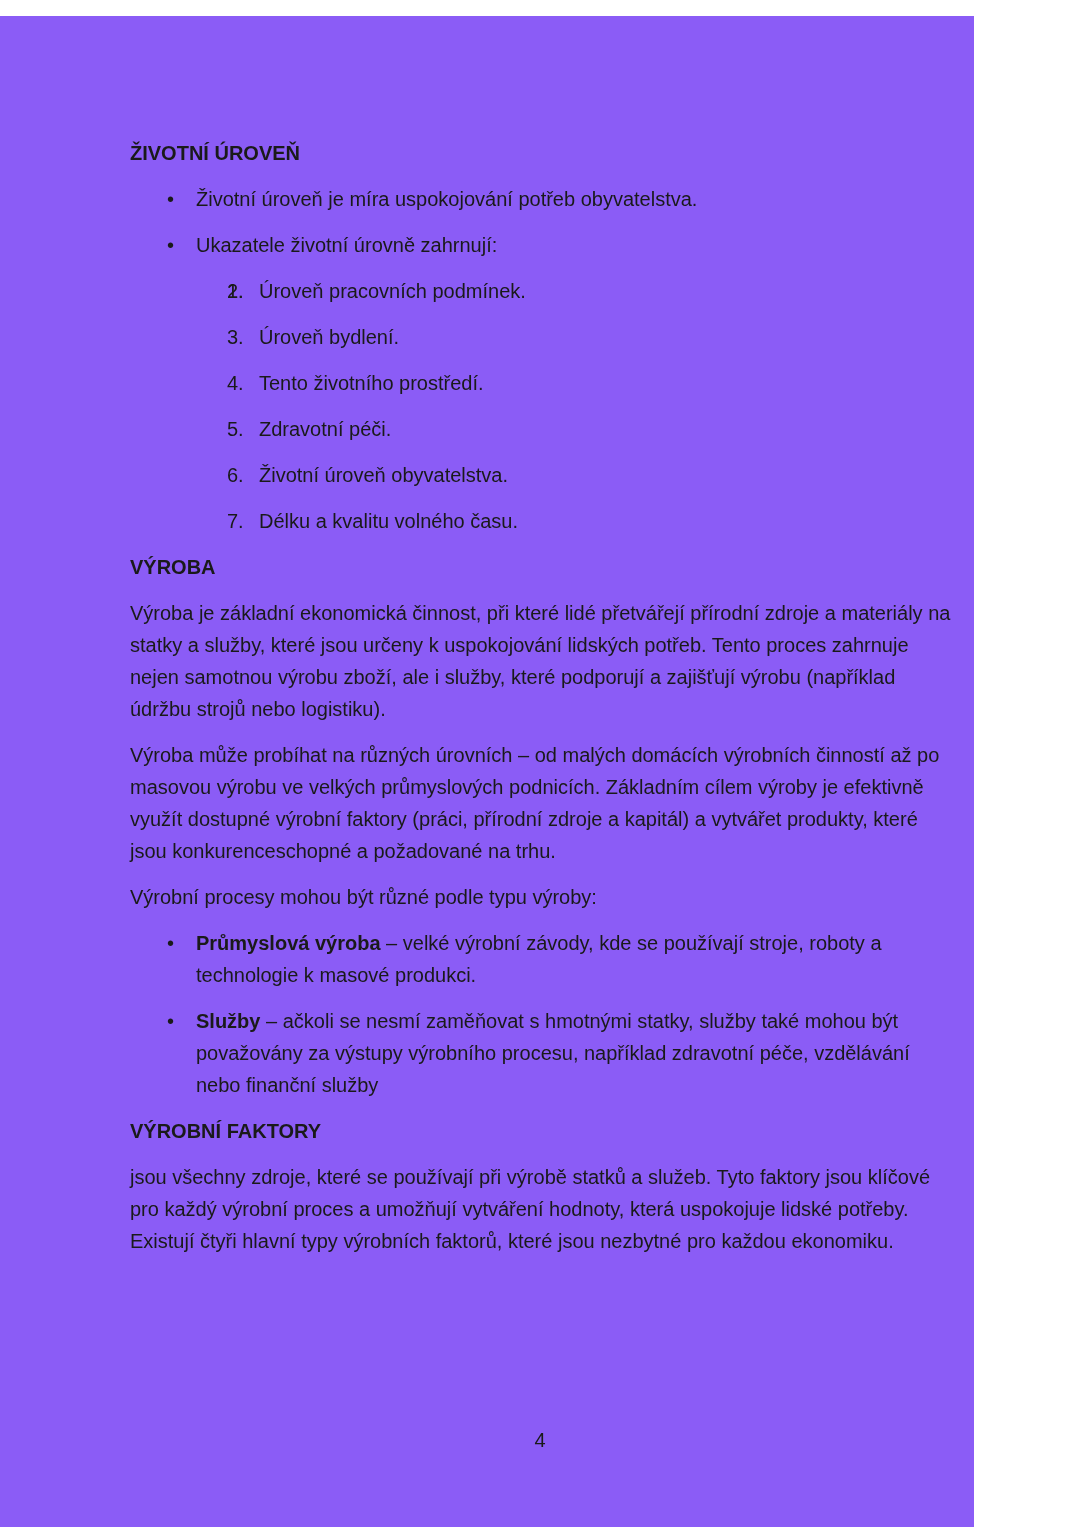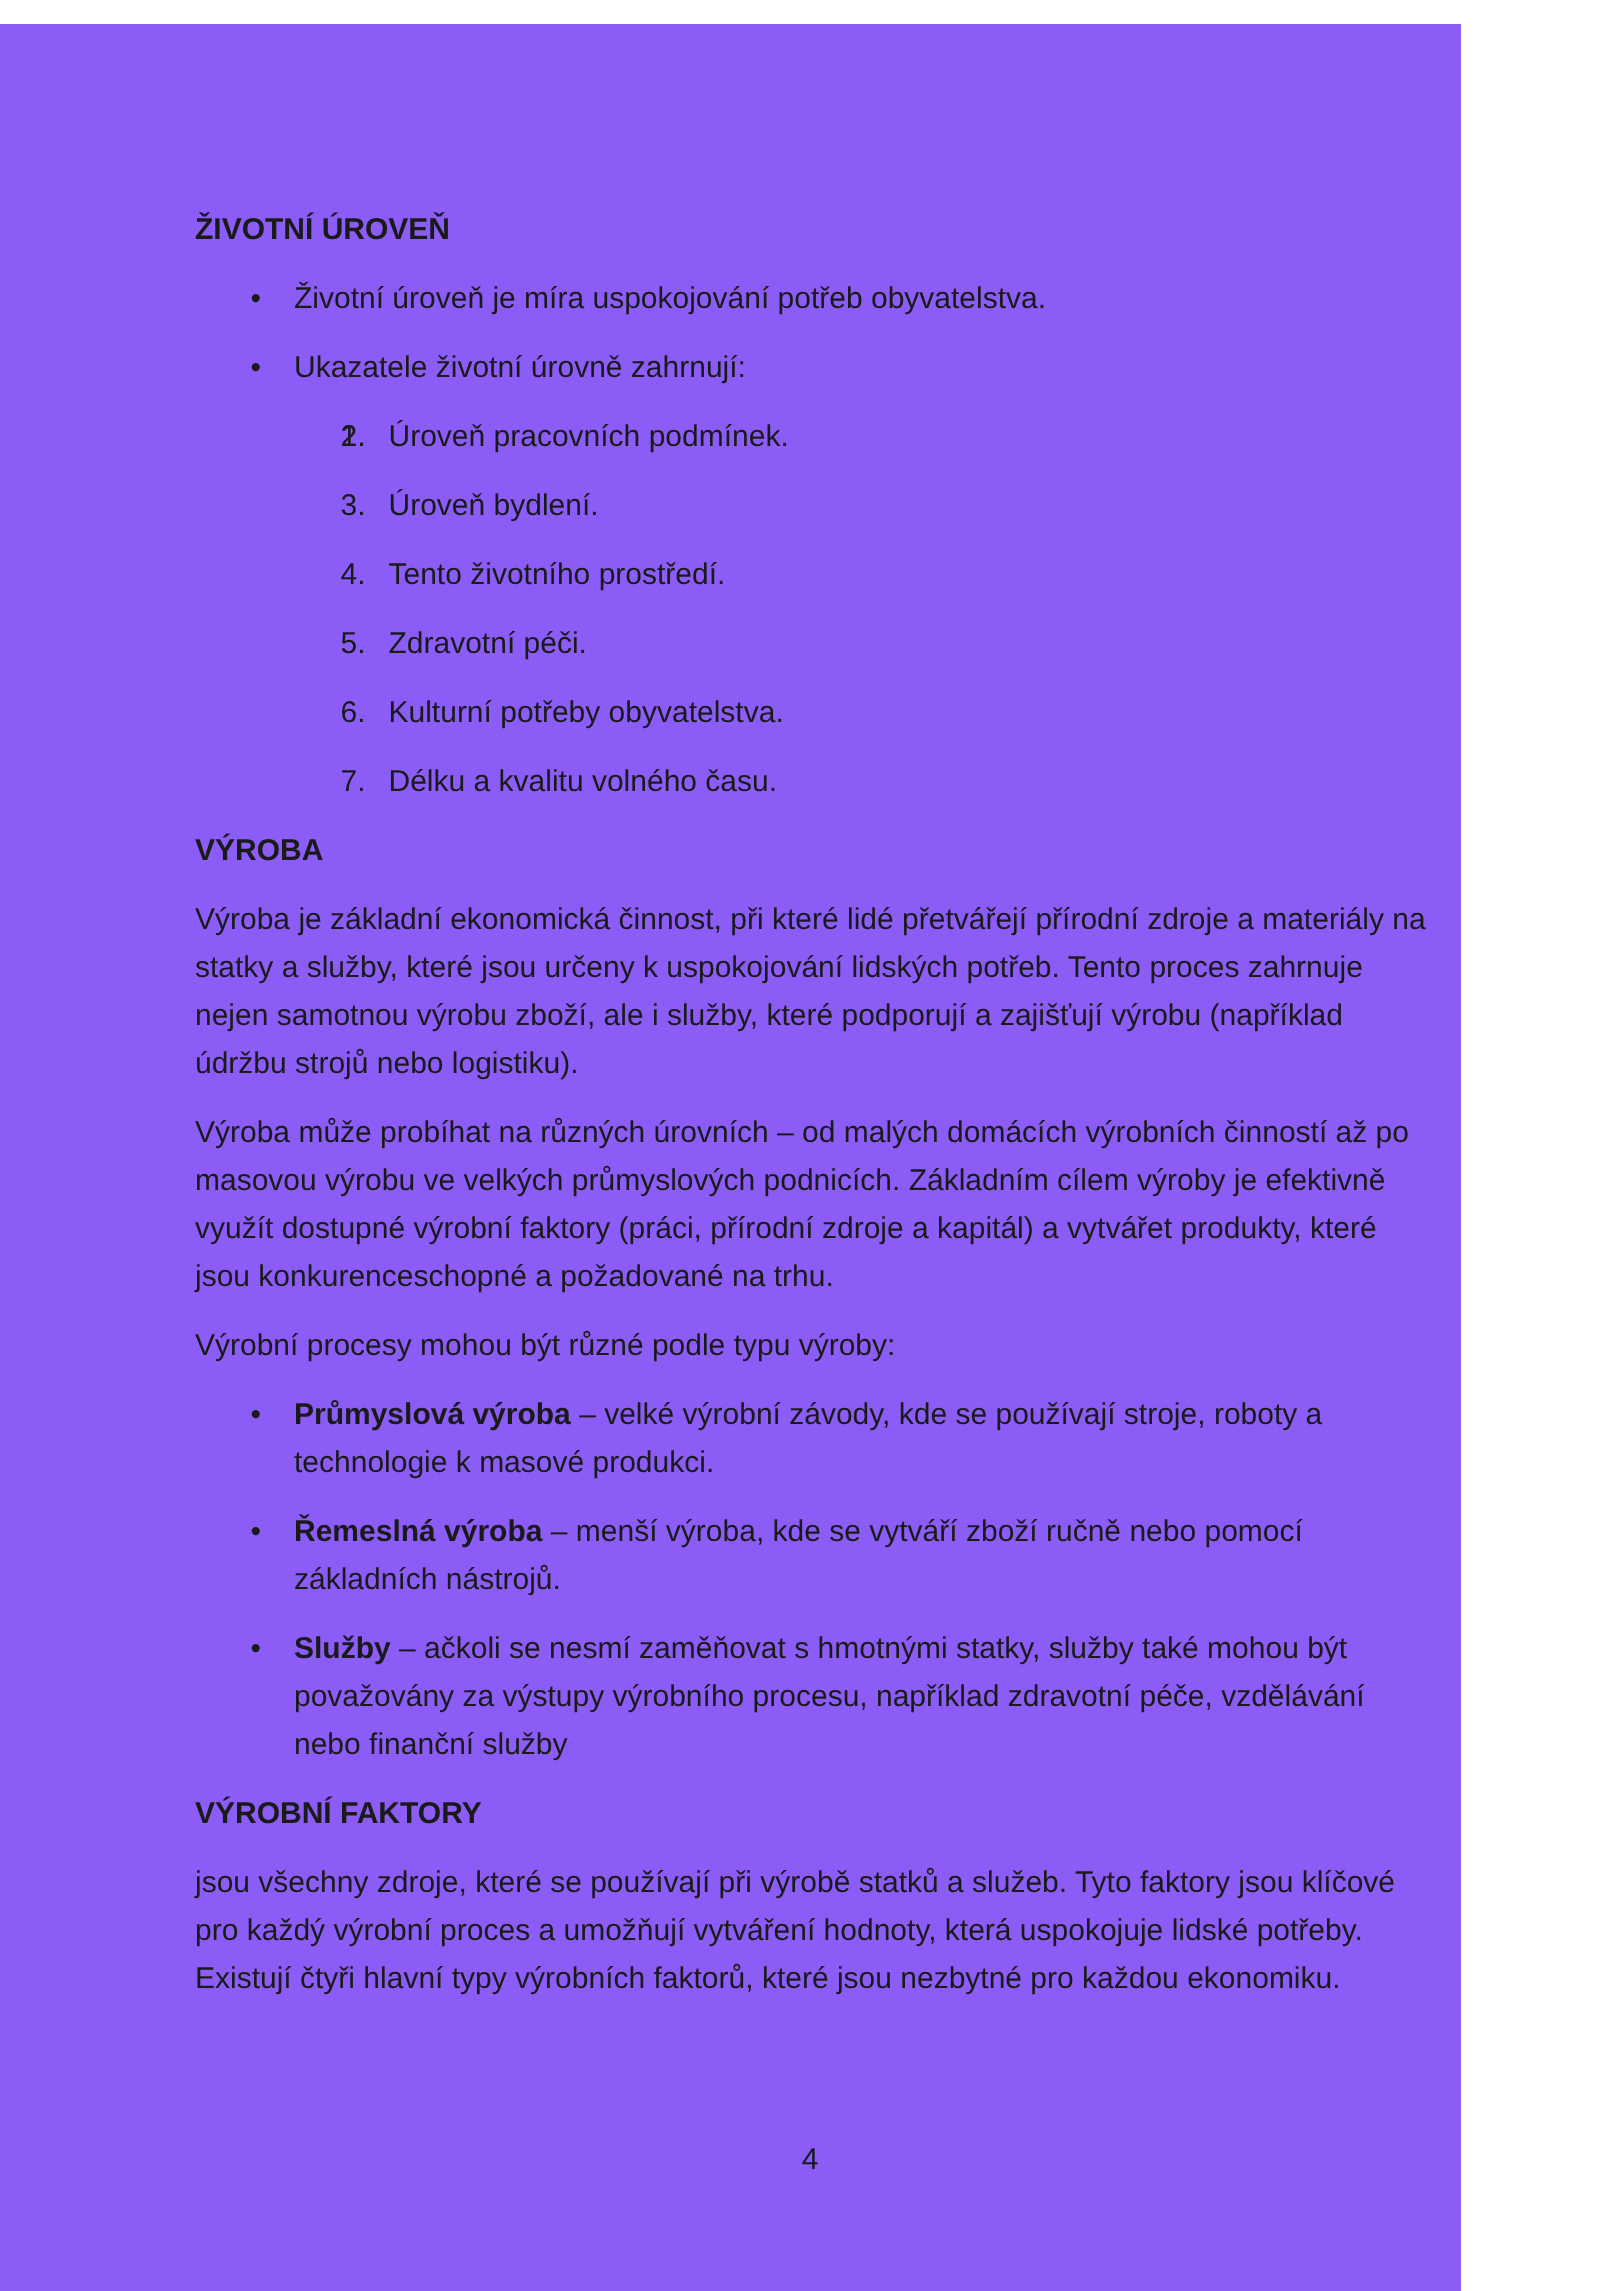--- a/index.html
+++ b/index.html
@@ -102,42 +102,39 @@
       <div class="num-item">
         <span class="num">4.</span>
         <span>Tento životního prostředí.</span>
       </div>
       <div class="num-item">
         <span class="num">5.</span>
         <span>Zdravotní péči.</span>
       </div>
       <div class="num-item">
         <span class="num">6.</span>
-        <span>Kulturní potřeby obyvatelstva.</span>
+        <span>Životní úroveň obyvatelstva.</span>
       </div>
       <div class="num-item">
         <span class="num">7.</span>
         <span>Délku a kvalitu volného času.</span>
       </div>
     </div>
 
     <h3 class="heading">VÝROBA</h3>
 
     <p class="para">Výroba je základní ekonomická činnost, při které lidé přetvářejí přírodní zdroje a materiály na statky a služby, které jsou určeny k uspokojování lidských potřeb. Tento proces zahrnuje nejen samotnou výrobu zboží, ale i služby, které podporují a zajišťují výrobu (například údržbu strojů nebo logistiku).</p>
     <p class="para">Výroba může probíhat na různých úrovních – od malých domácích výrobních činností až po masovou výrobu ve velkých průmyslových podnicích. Základním cílem výroby je efektivně využít dostupné výrobní faktory (práci, přírodní zdroje a kapitál) a vytvářet produkty, které jsou konkurenceschopné a požadované na trhu.</p>
     <p class="para">Výrobní procesy mohou být různé podle typu výroby:</p>
 
     <ul class="bullets">
       <li class="bullet">
         <strong>Průmyslová výroba</strong><span> – velké výrobní závody, kde se používají stroje, roboty a technologie k masové produkci.</span>
       </li>
       <li class="bullet">
-        <strong>Řemeslná výroba</strong><span> – menší výroba, kde se vytváří zboží ručně nebo pomocí základních nástrojů.</span>
-      </li>
-      <li class="bullet">
         <strong>Služby</strong><span> – ačkoli se nesmí zaměňovat s hmotnými statky, služby také mohou být považovány za výstupy výrobního procesu, například zdravotní péče, vzdělávání nebo finanční služby</span>
       </li>
     </ul>
 
     <h3 class="heading">VÝROBNÍ FAKTORY</h3>
 
     <p class="para">jsou všechny zdroje, které se používají při výrobě statků a služeb. Tyto faktory jsou klíčové pro každý výrobní proces a umožňují vytváření hodnoty, která uspokojuje lidské potřeby. Existují čtyři hlavní typy výrobních faktorů, které jsou nezbytné pro každou ekonomiku.</p>
 
   </div>
 

